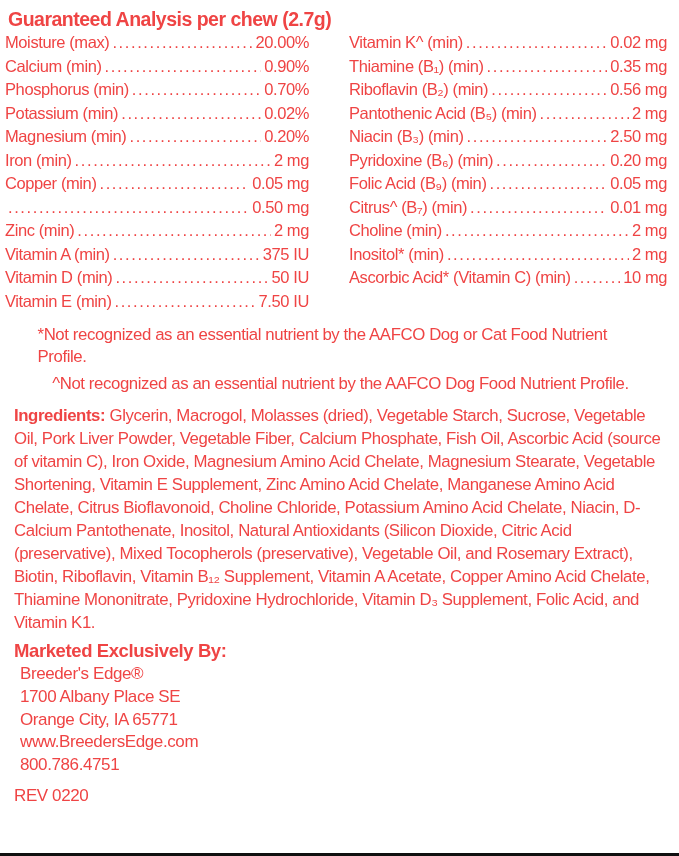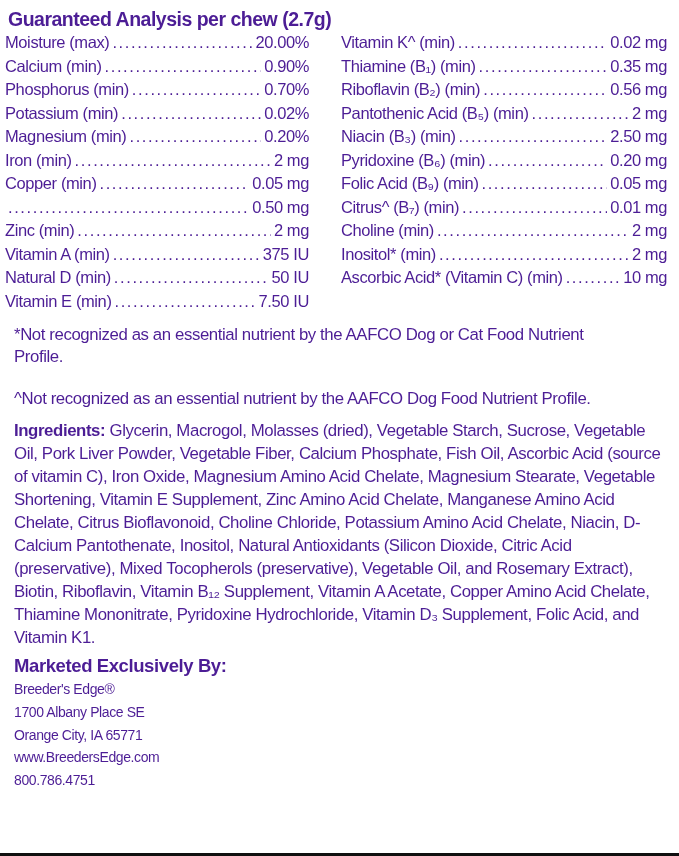--- a/index.html
+++ b/index.html
@@ -2,34 +2,34 @@
 <html><head>
 <meta charset="utf-8">
 <style>
   html, body { margin: 0; padding: 0; background: #ffffff; }
   .page {
     position: relative;
     width: 679px;
     height: 856px;
     box-sizing: border-box;
     background: #ffffff;
-    color: #4c1d95;
+    color: #ef4444;
     font-family: "Liberation Sans", "DejaVu Sans", sans-serif;
     padding: 7px 12px 0 5px;
     overflow: hidden;
   }
   .title {
     font-weight: 700;
     font-size: 19.5px;
     line-height: 24px;
     letter-spacing: -0.5px;
     padding-left: 3px;
     white-space: nowrap;
   }
-  .analysis { display: flex; gap: 32px; }
+  .analysis { display: flex; gap: 40px; }
   .col-left { width: 304px; flex: none; }
   .col-right { flex: 1; min-width: 0; }
   .row {
     display: flex;
     align-items: baseline;
     font-size: 16.5px;
     line-height: 23.5px;
     letter-spacing: -0.4px;
     white-space: nowrap;
   }
@@ -43,21 +43,22 @@
   .leader::after {
     content: "...........................................................................................";
     letter-spacing: 1.6px;
   }
   .val { flex: none; text-align: right; }
   .footnotes {
     margin-top: 11px;
     padding-left: 9px;
     display: flex;
     flex-direction: column;
-    gap: 20px;
+    gap: 5px;
+    align-items: center;
   }
   .footnote {
     margin: 0;
     font-size: 16.8px;
     line-height: 22px;
     letter-spacing: -0.4px;
     max-width: 606px;
   }
   .ingredients {
     margin: 9px 0 0;
@@ -69,23 +70,24 @@
   }
   .ingredients .ing-head { font-weight: 700; }
   .marketing { margin-top: 5px; padding-left: 9px; }
   .m-head {
     font-weight: 700;
     font-size: 18.5px;
     line-height: 24px;
     letter-spacing: -0.4px;
   }
   .marketing .line {
-    font-size: 14px;
+    font-size: 17px;
     line-height: 22.8px;
     letter-spacing: -0.4px;
+    margin-left: 6px;
   }
   .rev {
     margin-top: 8px;
     padding-left: 9px;
     font-size: 17px;
     line-height: 22px;
     letter-spacing: -0.4px;
   }
   .bottom-rule {
     position: absolute;
@@ -148,21 +150,21 @@
           <span class="lbl">Zinc (min)</span>
           <span class="leader"></span>
           <span class="val">2 mg</span>
         </div>
         <div class="row">
           <span class="lbl">Vitamin A (min)</span>
           <span class="leader"></span>
           <span class="val">375 IU</span>
         </div>
         <div class="row">
-          <span class="lbl">Natural D (min)</span>
+          <span class="lbl">Vitamin D (min)</span>
           <span class="leader"></span>
           <span class="val">50 IU</span>
         </div>
         <div class="row">
           <span class="lbl">Vitamin E (min)</span>
           <span class="leader"></span>
           <span class="val">7.50 IU</span>
         </div>
       </div>
     <div class="col-right">
@@ -235,15 +237,16 @@
     <div class="m-head">Marketed Exclusively By:</div>
     <div>
         <div class="line">Breeder's Edge®</div>
         <div class="line">1700 Albany Place SE</div>
         <div class="line">Orange City, IA 65771</div>
         <div class="line">www.BreedersEdge.com</div>
         <div class="line">800.786.4751</div>
       </div>
   </div>
 
+  <div class="rev">REV 0220</div>
 
   <div class="bottom-rule"></div>
 </div>
 
 </body></html>

